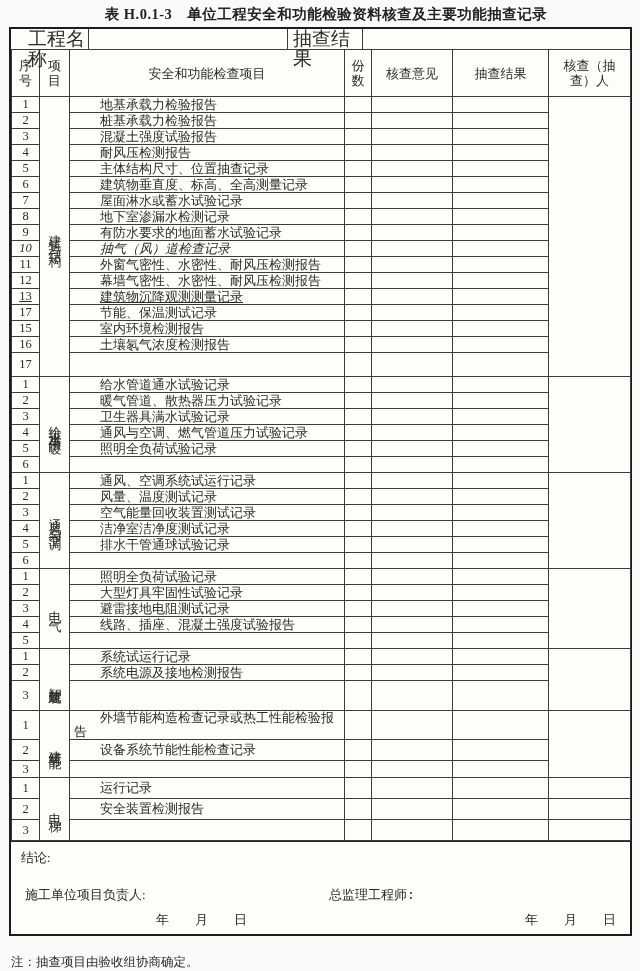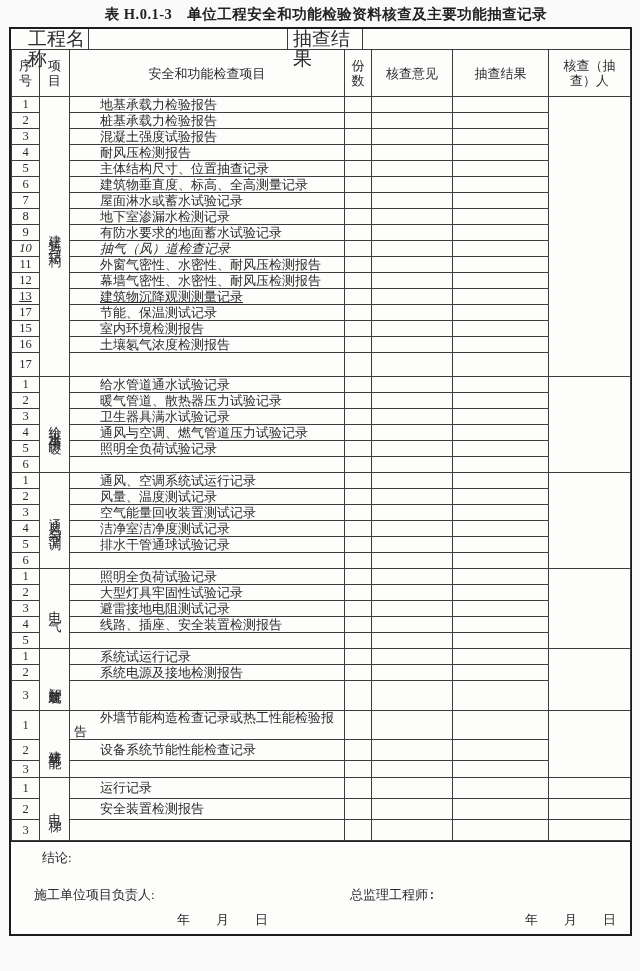--- a/index.html
+++ b/index.html
@@ -65,23 +65,23 @@
     line-height:14px;
     font-size:13px;
   }
   
   .conclusion{
     position:relative;
     height:92px;
     border-top:1.5px solid #242424;
     font-size:13px;
   }
-  .conclusion span{position:absolute;white-space:pre;margin-left:21px;}
+  .conclusion span{position:absolute;white-space:pre;}
   .c-l{left:10px;top:7px;}
-  .c-a{left:2px;top:44px;}
+  .c-a{left:14px;top:44px;}
   .c-b{left:318px;top:44px;font-family:Liberation Mono, monospace;}
   .c-d1{left:145px;top:69px;}
   .c-d2{right:14px;top:69px;}
   .note{
     margin:6px 0 0 11px;
     font-size:12.5px;
     color:#2b2b2b;
   }
 </style>
 </head>
@@ -359,21 +359,21 @@
           </tr>
           <tr style="height: 16px;">
             <td class="num">3</td>
             <td class="item">避雷接地电阻测试记录</td>
             <td class="blank"></td>
             <td class="blank"></td>
             <td class="blank"></td>
           </tr>
           <tr style="height: 16px;">
             <td class="num">4</td>
-            <td class="item">线路、插座、安全装置检测报告</td>
+            <td class="item">线路、插座、混凝土强度试验报告</td>
             <td class="blank"></td>
             <td class="blank"></td>
             <td class="blank"></td>
           </tr>
           <tr style="height: 16px;">
             <td class="num">5</td>
             <td class="item"></td>
             <td class="blank"></td>
             <td class="blank"></td>
             <td class="blank"></td>
@@ -461,14 +461,15 @@
     <div class="conclusion">
       <span class="c-l">结论:</span>
       <span class="c-a">施工单位项目负责人:</span>
       <span class="c-b">总监理工程师:</span>
       <span class="c-d1">年　　月　　日</span>
       <span class="c-d2">年　　月　　日</span>
     </div>
 
   </div>
 
+  <div class="note" style="position:absolute;left:0;top:948px;">注：抽查项目由验收组协商确定。</div>
 
 </div>
 
 </body></html>

